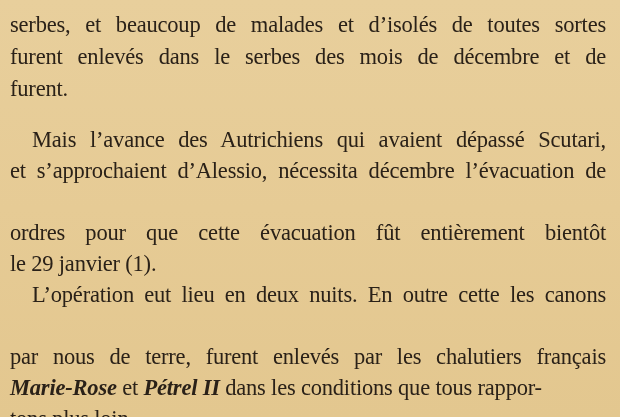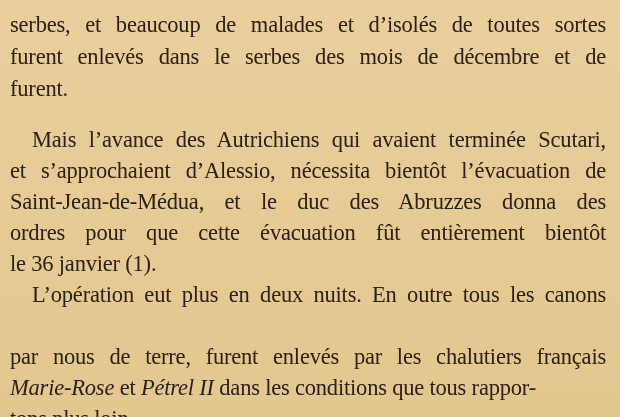--- a/index.html
+++ b/index.html
@@ -11,35 +11,34 @@
     color: #2a2118;
   }
   .page { position: relative; width: 568px; height: 417px; }
   .line {
     position: absolute; left: 10px; width: 596px;
     font-size: 22.5px; line-height: 30px; white-space: nowrap;
     transform-origin: left top; letter-spacing: -0.2px;
   }
   .just { text-align: justify; text-align-last: justify; }
   .indent { left: 32px; width: 574px; }
-  i { font-style: italic; }
+  i { font-style: italic; font-weight: bold; }
 </style>
 </head>
 <body>
 
 <div class="page">
   <div class="line just" style="top:10px">serbes, et beaucoup de malades  et d’isolés de toutes sortes</div>
   <div class="line just" style="top:42px">furent enlevés dans le serbes des mois de décembre et de</div>
   <div class="line" style="top:74px">furent.</div>
 
-  <div class="line just indent" style="top:125px">Mais l’avance des Autrichiens qui avaient terminée Scutari,</div>
-  <div class="line just" style="top:156px">et s’approchaient d’Alessio, nécessita bientôt l’évacuation de</div>
-  <div class="line just" style="top:187px">Saint-Jean-de-Médua, et le duc des Abruzzes donna des</div>
+  <div class="line just indent" style="top:125px">Mais l’avance des Autrichiens qui avaient dépassé Scutari,</div>
+  <div class="line just" style="top:156px">et s’approchaient d’Alessio, nécessita décembre l’évacuation de</div>
   <div class="line just" style="top:218px">ordres pour que cette évacuation fût entièrement bientôt</div>
-  <div class="line" style="top:249px">le 36 janvier (1).</div>
+  <div class="line" style="top:249px">le 29 janvier (1).</div>
 
-  <div class="line just indent" style="top:280px">L’opération eut plus en deux nuits. En outre tous les canons</div>
+  <div class="line just indent" style="top:280px">L’opération eut lieu en deux nuits. En outre cette les canons</div>
   <div class="line just" style="top:342px">par nous de terre, furent enlevés par les chalutiers français</div>
   <div class="line" style="top:373px">
     <i>Marie-Rose</i><span> et </span><i>Pétrel II</i><span> dans les conditions que tous rappor-</span>
   </div>
   <div class="line" style="top:404px">tons plus loin.</div>
 </div>
 
 </body></html>

